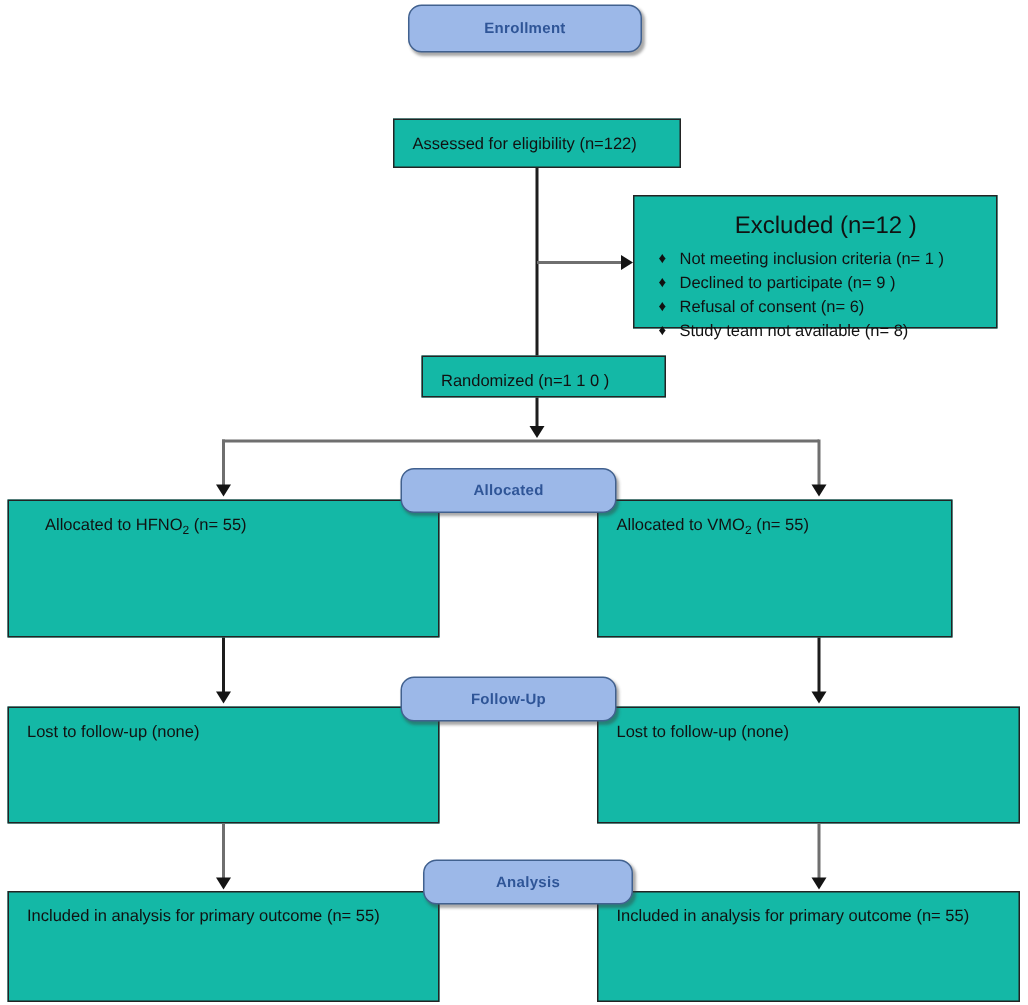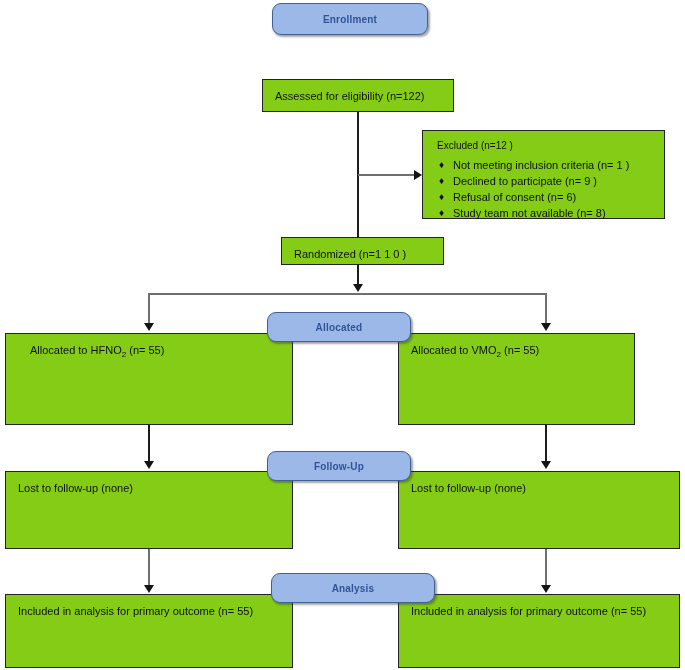--- a/index.html
+++ b/index.html
@@ -17,21 +17,21 @@
     width: 685px;
     height: 670px;
     overflow: hidden;
     background: #ffffff;
   }
   
   .box {
     position: absolute;
     box-sizing: border-box;
     border: 1.4px solid #232323;
-    background: #84cc16;
+    background: #14b8a6;
     font-size: 11px;
     line-height: 1.45;
     color: #111111;
   }
   .box .txt {
     display: block;
     padding: 9px 12px 0 12px;
     white-space: nowrap;
   }
   
@@ -81,22 +81,23 @@
     height: 0;
     border-top: 5px solid transparent;
     border-bottom: 5px solid transparent;
     border-left: 8px solid #141414;
     z-index: 6;
   }
   
   .excl-title {
     display: block;
     padding: 8px 0 3px 14px;
-    font-size: 10px;
+    font-size: 16px;
     white-space: nowrap;
+    text-align: center;
   }
   ul.excl-list {
     list-style: none;
     margin: 0;
     padding: 0 0 0 16px;
   }
   ul.excl-list li {
     font-size: 11px;
     line-height: 16px;
     white-space: nowrap;
@@ -200,17 +201,17 @@
   <div class="arrow-down" style="left:541px; top:585px;"></div>
 
   <div class="box" style="left:5px; top:594px; width:288px; height:74px;">
     <span class="txt">Included in analysis for primary outcome  (n=  55)</span>
   </div>
 
   <div class="box" style="left:398px; top:594px; width:282px; height:74px;">
     <span class="txt">Included in analysis for primary outcome  (n= 55)</span>
   </div>
 
-  <div class="banner" style="left:271px; top:573px; width:164px; height:30px;">
+  <div class="banner" style="left:282px; top:573px; width:140px; height:30px;">
     <span>Analysis</span>
   </div>
 
 </div>
 
 </body></html>

